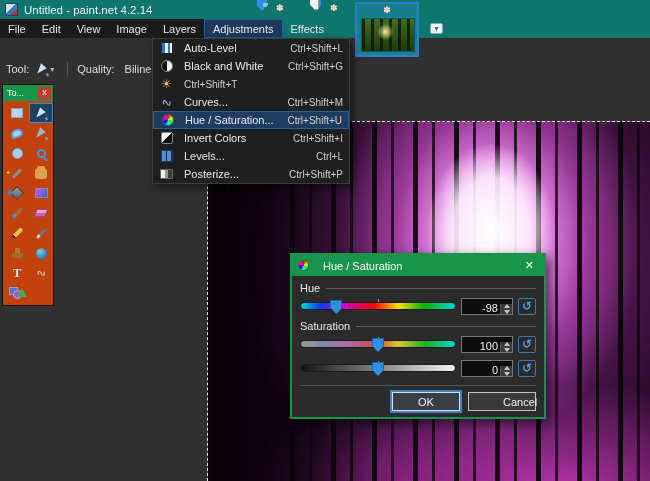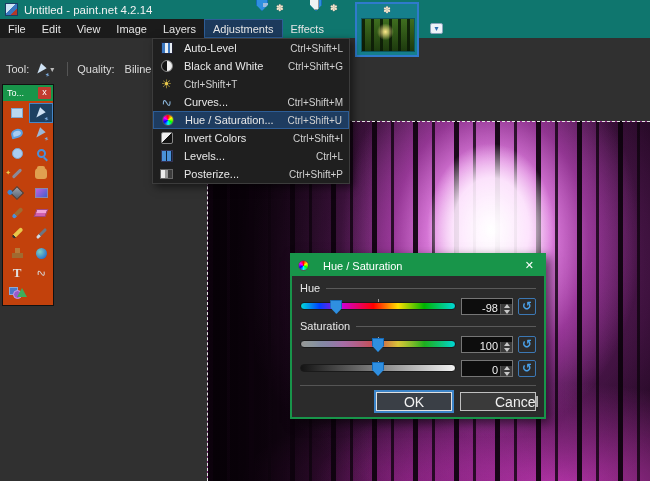--- a/index.html
+++ b/index.html
@@ -121,21 +121,21 @@
   .track.light{background:linear-gradient(90deg,#141414,#f2f2f2);}
   .tick{position:absolute;left:50%;top:-4px;width:1px;height:3px;background:#9a9a9a;}
   .thumb{position:absolute;top:-3px;width:12px;height:14px;transform:translateX(-50%);background:#2f8fe0;border:1px solid #156ab8;clip-path:polygon(0 0,100% 0,100% 55%,50% 100%,0 55%);}
   .spinbox{position:relative;width:52px;height:17px;background:#0d0d0d;border:1px solid #767676;display:flex;align-items:flex-end;}
   .spinbox input{flex:1;width:30px;background:transparent;border:none;color:#f0f0f0;font-size:11px;text-align:right;padding:0 2px;outline:none;}
   .spin{width:12px;background:#3a3a3a;border-left:1px solid #555;display:flex;flex-direction:column;align-items:center;justify-content:center;gap:2px;}
   .su{width:0;height:0;border-left:3px solid transparent;border-right:3px solid transparent;border-bottom:4px solid #c8c8c8;}
   .sd{width:0;height:0;border-left:3px solid transparent;border-right:3px solid transparent;border-top:4px solid #c8c8c8;}
   .reset{width:18px;height:17px;background:#2b2b2b;border:1px solid #3c78b4;color:#4aa0e8;font-size:12px;font-weight:bold;line-height:13px;text-align:center;padding:0;border-radius:2px;}
   .dlg-foot{margin:5px 8px 0 8px;border-top:1px solid #555;padding-top:6px;display:flex;justify-content:flex-end;gap:8px;}
-  .btn{width:76px;height:19px;font-size:14px;color:#f0f0f0;background:#3a3f46;border:1px solid #e0e0e0;}
+  .btn{width:68px;height:19px;font-size:11px;color:#f0f0f0;background:#3a3f46;border:1px solid #e0e0e0;}
   .btn.ok{outline:2px solid #3c84c8;}
   .btn.cancel{background:#3a3a3a;border:1px solid #c0c0c0;padding-left:34px;}
 </style>
 </head>
 <body>
 
 <div class="app">
 
   <div class="titlebar">
     <div class="title-row">

